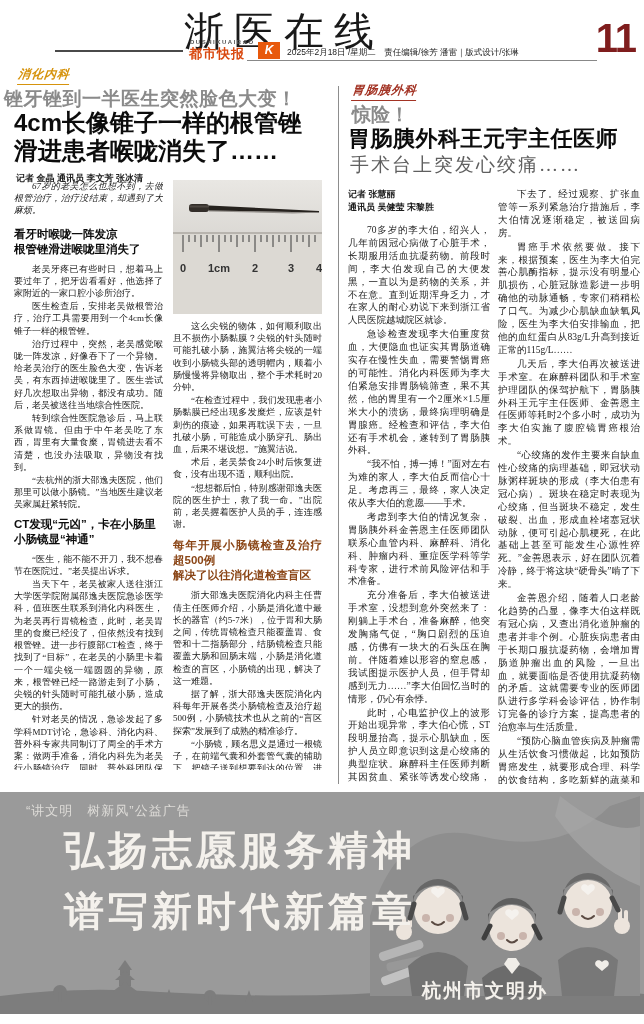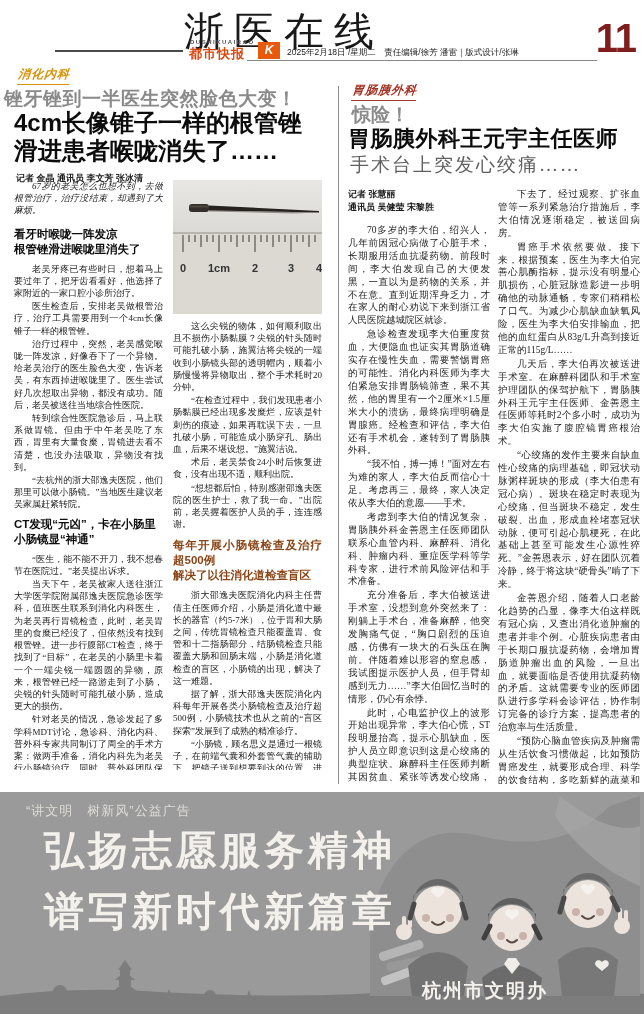--- a/index.html
+++ b/index.html
@@ -48,21 +48,21 @@
   .blk-subhead_accent{white-space:pre-line;font-family:"Liberation Sans",sans-serif;font-weight:800;
                font-size:11.5px;line-height:15px;color:#8a4516;margin:8px 0 6px;text-indent:0;}
   .blk-byline{white-space:pre-line;font-family:"Liberation Sans",sans-serif;font-weight:700;
               font-size:9px;line-height:13px;margin-bottom:10px;text-indent:0;}
   
   .photo{width:149px;height:134px;margin-bottom:6px;}
   .photo svg{display:block;}
   
   .ad{position:absolute;left:0;top:792px;width:644px;height:222px;background:#9a9a9a;overflow:hidden;}
   .ad-label{position:absolute;left:26px;top:10px;font-size:13px;color:#dedcd8;letter-spacing:1px;}
-  .ad-slogan{position:absolute;left:44px;top:28px;font-size:40px;line-height:61px;font-weight:800;
+  .ad-slogan{position:absolute;left:64px;top:28px;font-size:40px;line-height:61px;font-weight:800;
              color:#f4f1ec;letter-spacing:4px;white-space:pre-line;}
   .ad-credit{position:absolute;right:96px;bottom:10px;font-size:19px;font-weight:800;color:#f4f1ec;letter-spacing:2px;}
   .ad-skyline{position:absolute;left:0;bottom:0;width:644px;height:58px;}
   .ad-figures{position:absolute;right:4px;top:4px;width:280px;height:200px;}
 </style>
 </head>
 <body>
 
 <div class="page">
 

